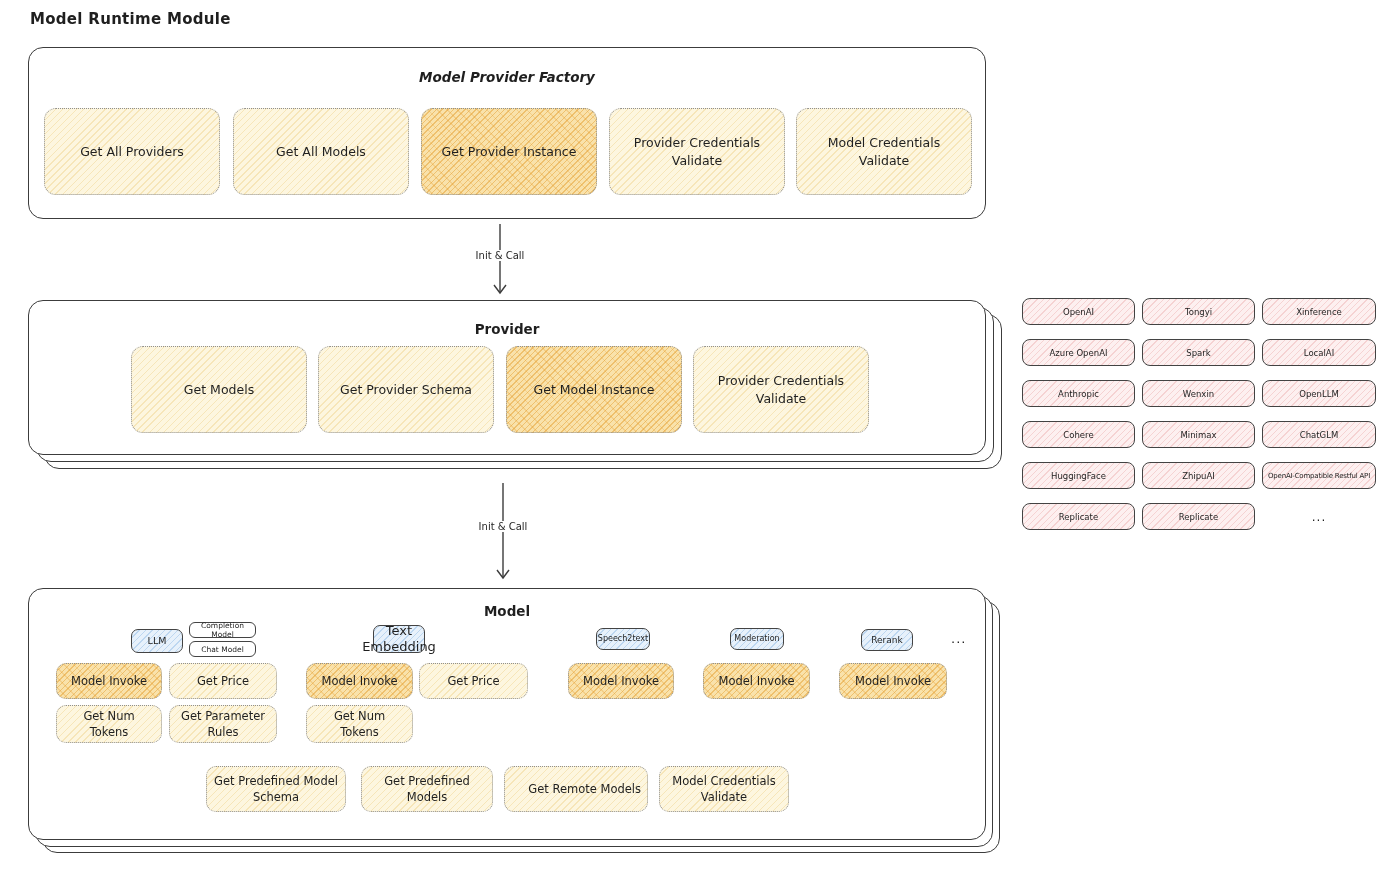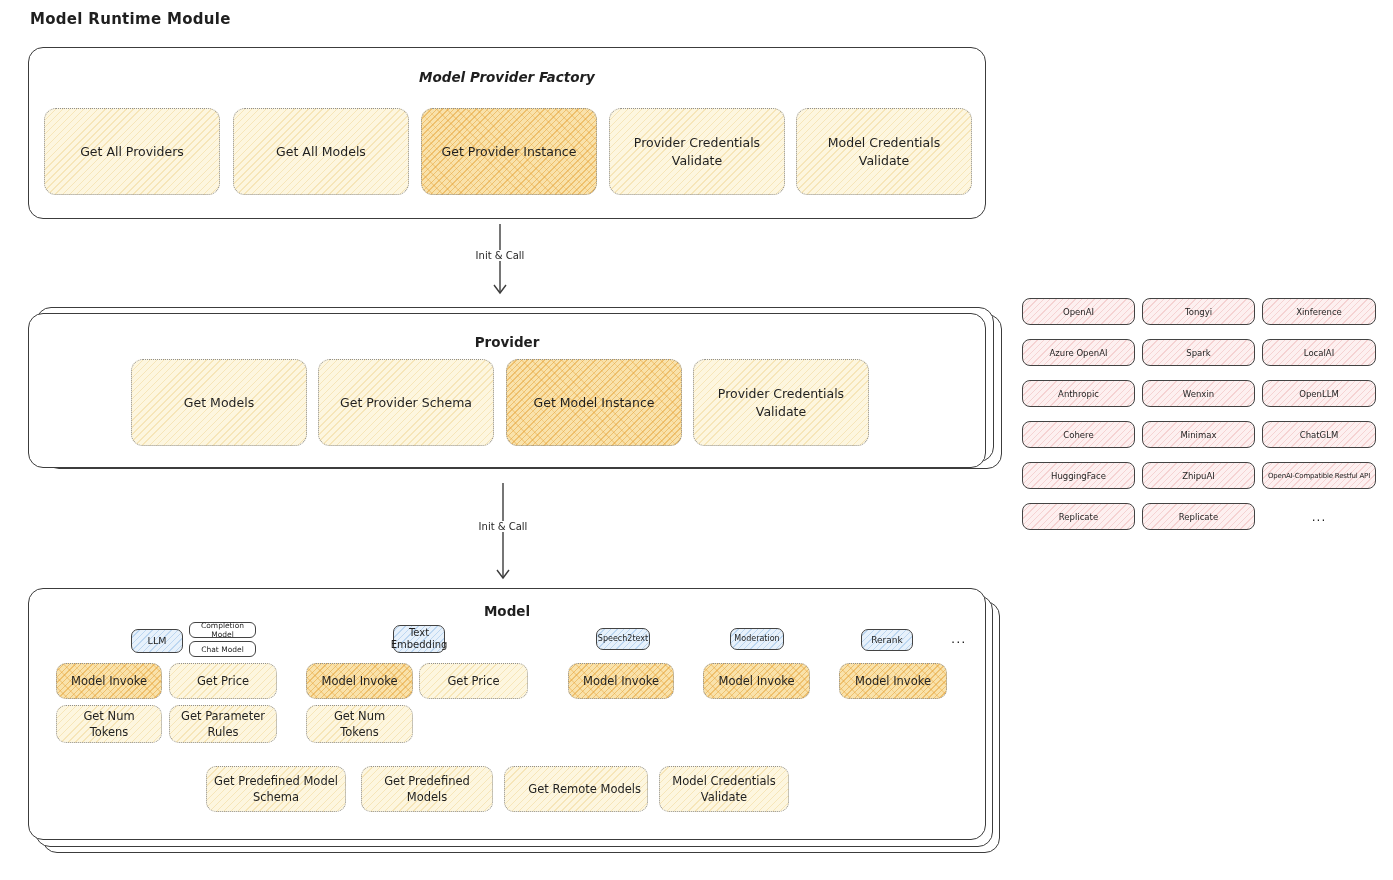--- a/index.html
+++ b/index.html
@@ -92,21 +92,21 @@
   </div>
 
   <svg class="arrow" style="left:491px;top:224px;" width="18" height="72" viewBox="0 0 18 72">
     <line x1="9" y1="0" x2="9" y2="69" stroke="#3c3c3c" stroke-width="1.4" fill="none"></line>
     <polyline points="3,61 9,69 15,61" stroke="#3c3c3c" stroke-width="1.4" fill="none"></polyline>
   </svg>
   <div class="arrow-label" style="left:500px;top:250px;">Init &amp; Call</div>
 
   <div class="stack-layer" style="left:44px;top:314px;width:958px;height:155px;"></div>
   <div class="stack-layer" style="left:36px;top:307px;width:958px;height:155px;"></div>
-  <div class="container" style="left:28px;top:300px;width:958px;height:155px;margin-top:13px;">
+  <div class="container" style="left:28px;top:300px;width:958px;height:155px;">
     <div class="container-title" style="top:20px;">Provider</div>
     <div class="node fill-cream" style="left:102px;top:45px;width:176px;height:87px;">
       <span>Get Models</span>
     </div>
     <div class="node fill-cream" style="left:289px;top:45px;width:176px;height:87px;">
       <span>Get Provider Schema</span>
     </div>
     <div class="node fill-orange" style="left:477px;top:45px;width:176px;height:87px;">
       <span>Get Model Instance</span>
     </div>
@@ -183,21 +183,21 @@
 
     <div class="chip fill-blue" style="left:102px;top:40px;width:52px;height:24px;font-size:9.5px;">
       <span>LLM</span>
     </div>
     <div class="chip chip-white" style="left:160px;top:33px;width:67px;height:16px;font-size:7.5px;">
       <span>Completion Model</span>
     </div>
     <div class="chip chip-white" style="left:160px;top:52px;width:67px;height:16px;font-size:7.5px;">
       <span>Chat Model</span>
     </div>
-    <div class="chip fill-blue" style="left:364px;top:36px;width:52px;height:28px;font-size:10px;">
+    <div class="chip fill-blue" style="left:344px;top:36px;width:52px;height:28px;font-size:13px;">
       <span>Text Embedding</span>
     </div>
     <div class="chip fill-blue" style="left:567px;top:39px;width:54px;height:22px;font-size:8px;">
       <span>Speech2text</span>
     </div>
     <div class="chip fill-blue" style="left:701px;top:39px;width:54px;height:22px;font-size:8px;">
       <span>Moderation</span>
     </div>
     <div class="chip fill-blue" style="left:832px;top:40px;width:52px;height:22px;font-size:9px;">
       <span>Rerank</span>

